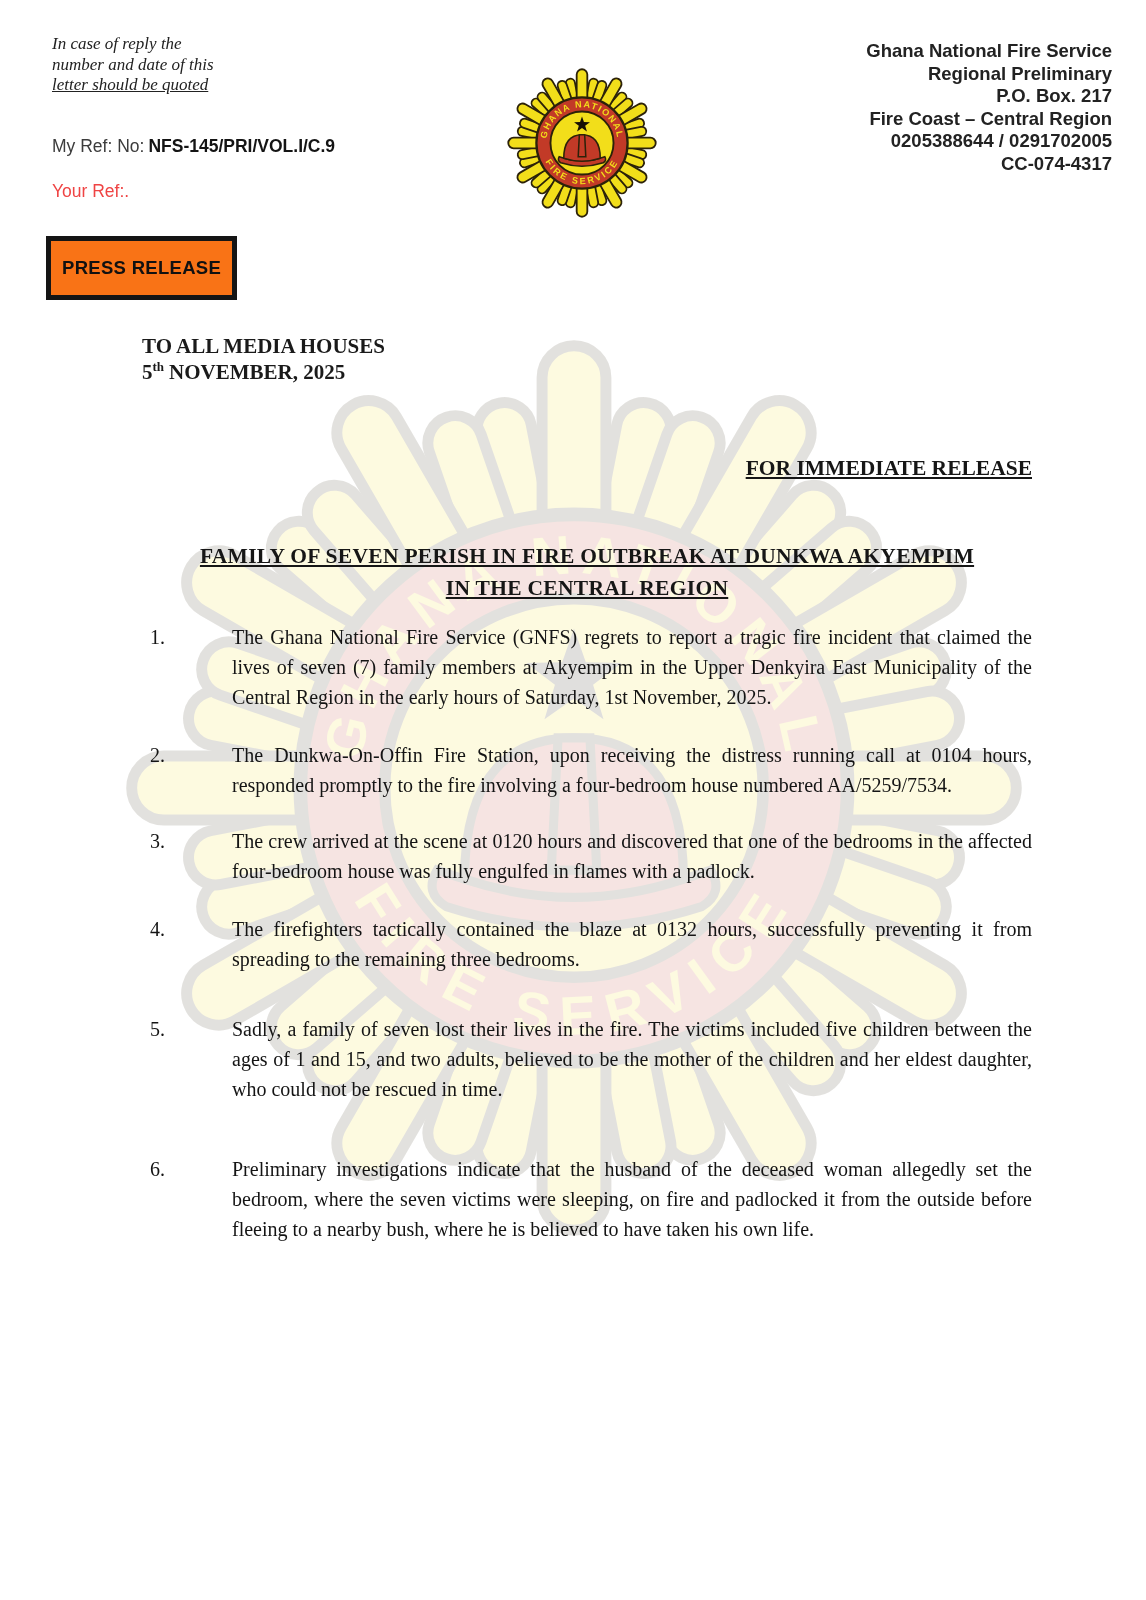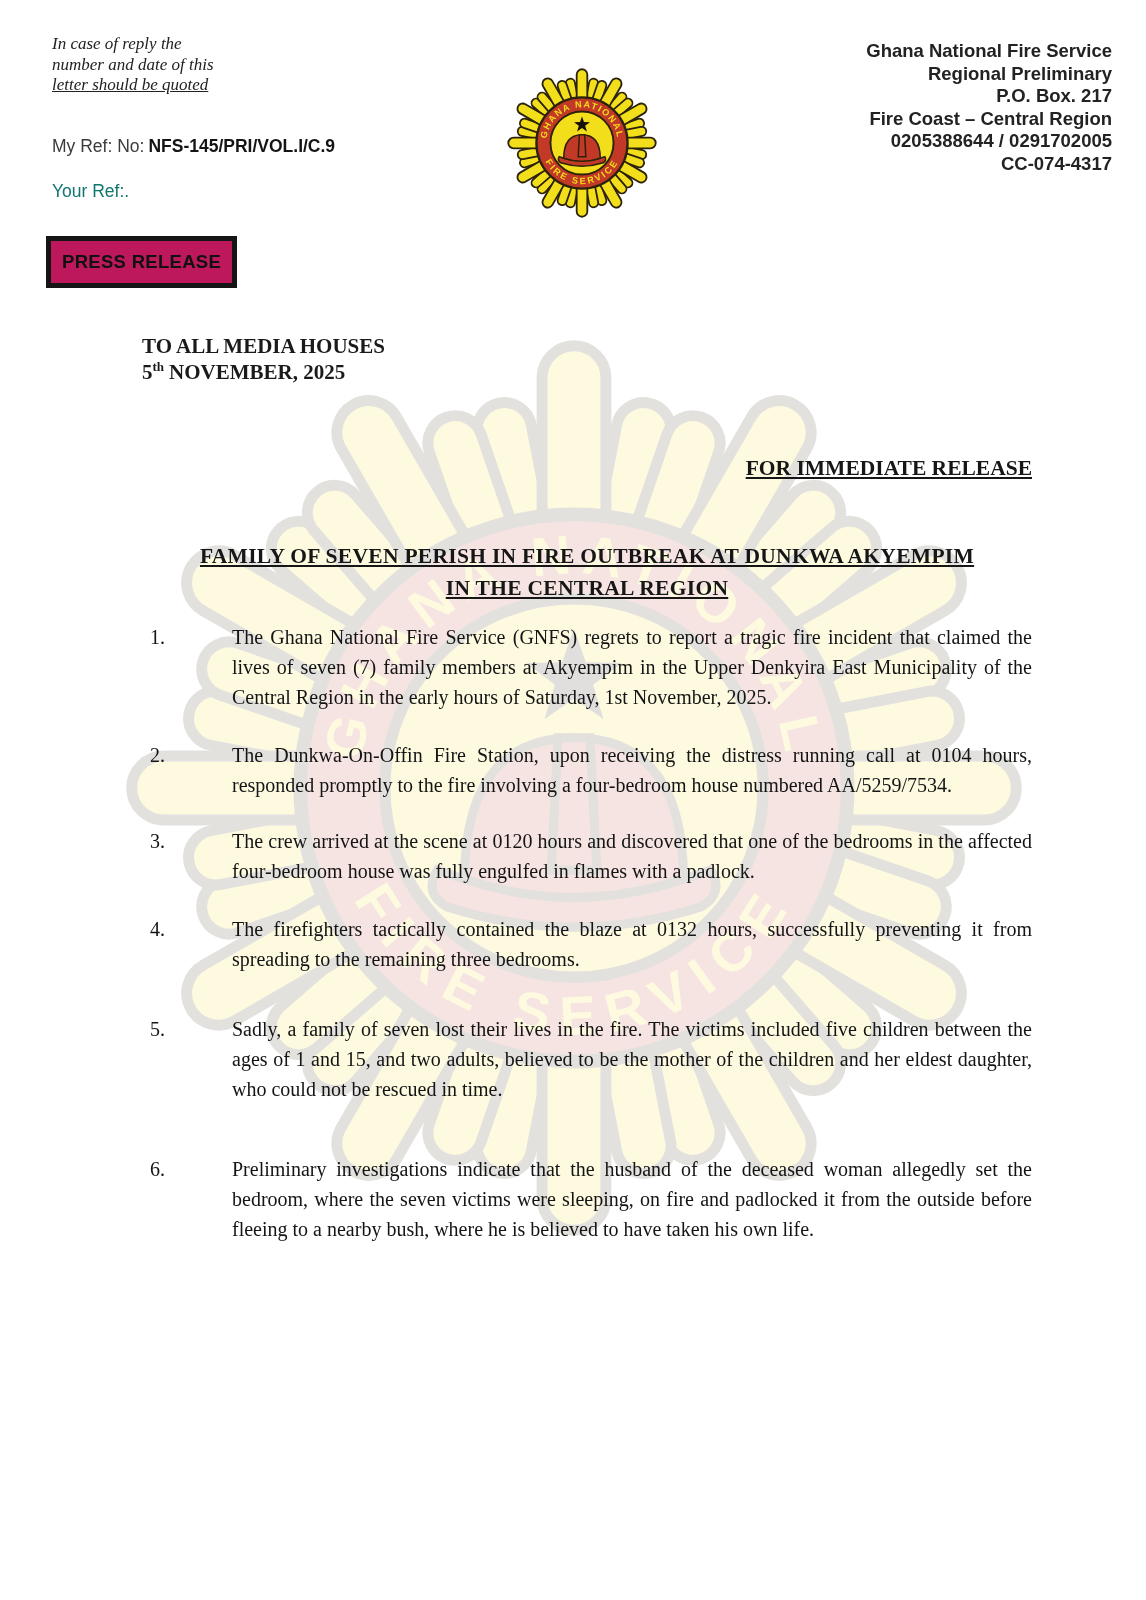--- a/index.html
+++ b/index.html
@@ -22,41 +22,41 @@
   }
   .reply-note span { display:block; }
   .reply-note .underlined { text-decoration:underline; }
   .my-ref {
     position:absolute; left:52px; top:136px; z-index:1;
     font-family:"Liberation Sans", sans-serif; font-size:17.5px; color:#3c3c3c;
   }
   .my-ref .ref-value { font-weight:bold; color:#141414; margin-left:4px; }
   .your-ref {
     position:absolute; left:52px; top:181px; z-index:1;
-    font-family:"Liberation Sans", sans-serif; font-size:17.5px; color:#0f766e;
+    font-family:"Liberation Sans", sans-serif; font-size:17.5px; color:#ef4444;
   }
 
   
   .logo-box { position:absolute; left:506px; top:62px; width:152px; height:162px; z-index:1; }
   .logo-box svg { width:100%; height:100%; }
 
   
   .org-block {
     position:absolute; right:34px; top:40px; z-index:1; text-align:right;
     font-family:"Liberation Sans", sans-serif; font-weight:bold;
     font-size:18.5px; line-height:22.5px; color:#222;
   }
   .org-block div { white-space:nowrap; }
 
   
   .press-box {
     position:absolute; left:46px; top:236px; z-index:1;
-    border:5px solid #151515; padding:10px 11px;
+    border:5px solid #151515; padding:16px 11px;
     font-family:"Liberation Sans", sans-serif; font-weight:bold;
-    font-size:18.5px; letter-spacing:0.3px; color:#111; background:#be185d;
+    font-size:18.5px; letter-spacing:0.3px; color:#111; background:#f97316;
   }
 
   
   .media-row {
     position:absolute; left:142px; top:334px; width:890px; z-index:1;
     display:flex; justify-content:center; align-items:baseline;
     font-weight:bold; font-size:21px; color:#1a1a1a;flex-direction:column;
   }
   .media-row sup { font-size:13px; }
   .date-rest { margin-left:5px; }

